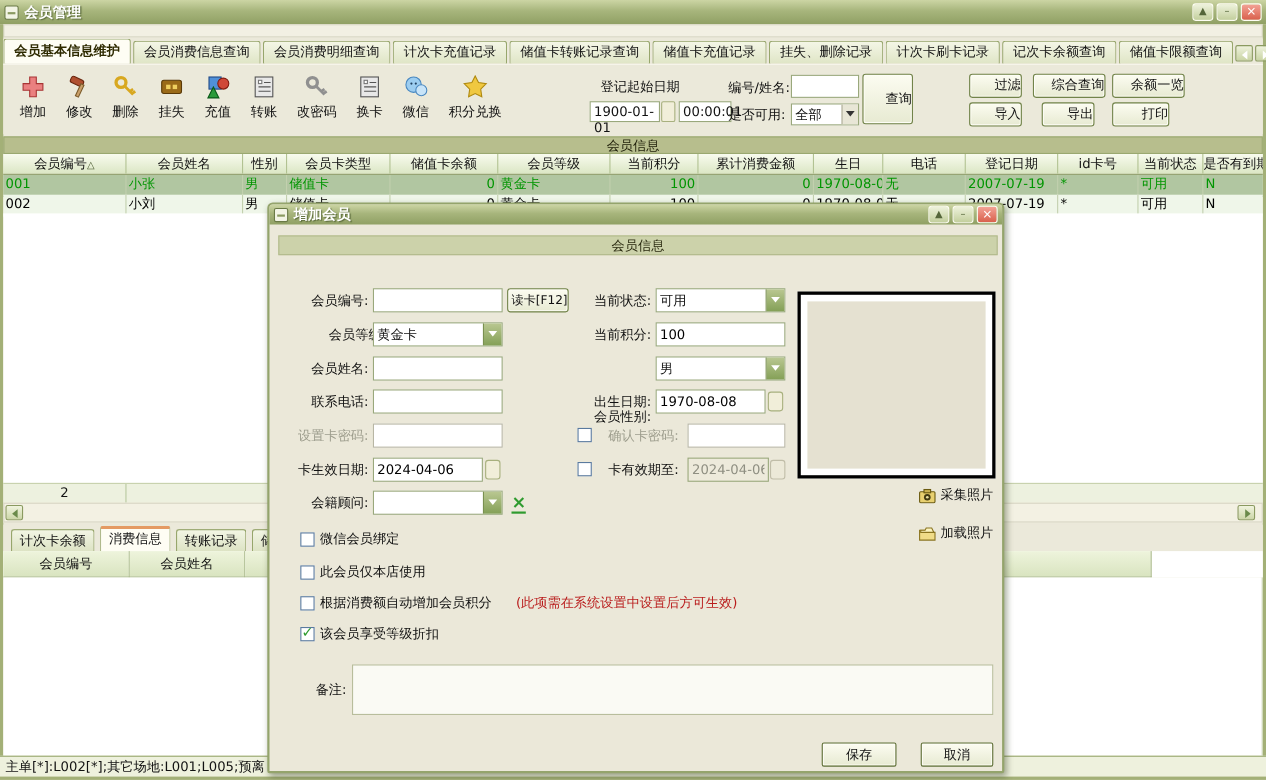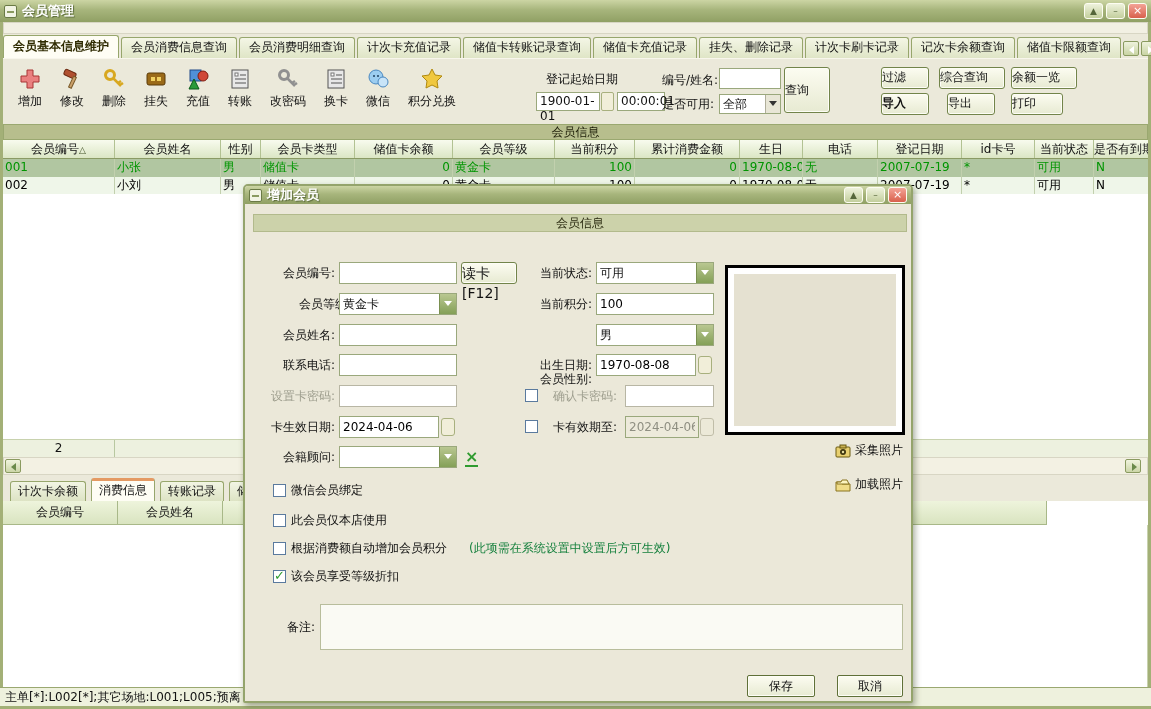--- a/index.html
+++ b/index.html
@@ -42,21 +42,21 @@
 
   .slabel { position:absolute; white-space:nowrap; }
   .sbox { position:absolute; background:#fff; border:1px solid #9aa87c; padding:1px 3px; font-size:12px; line-height:15px; }
   .mini-btn { position:absolute; width:13px; height:19px; background:#f1eed9; border:1px solid #a8b07e; border-radius:2px; }
   .combo { position:absolute; background:#fff; border:1px solid #9aa87c; display:flex; align-items:center; }
   .combo .cv { flex:1; padding:16px 3px; overflow:hidden; white-space:nowrap; }
   .combo .ca { width:15px; align-self:stretch; background:linear-gradient(180deg,#b9c791,#84a057); border-left:1px solid #7a9050; position:relative; }
   .combo .ca::after { content:""; position:absolute; left:3px; top:6px; border-left:4px solid transparent; border-right:4px solid transparent; border-top:5px solid #fff; }
   .combo.flat .ca { background:#e8e6d6; border-left:1px solid #b0ae9a; }
   .combo.flat .ca::after { border-top-color:#333; }
-  .pbtn { position:absolute; text-align:left; background:linear-gradient(180deg,#fcfcf1,#e7ead2);
+  .pbtn { position:absolute; text-align:right; background:linear-gradient(180deg,#fcfcf1,#e7ead2);
     border:1px solid #72844a; border-radius:3px; box-shadow:inset 0 0 0 1px #fdfdf6; line-height:18px; cursor:default; }
 
   
   .gridtitle { position:absolute; left:3px; top:124px; width:1145px; height:16px; background:#b7be8d; border:1px solid #9aa870;
     text-align:center; line-height:14px; color:#1e1e08; }
   .ghead { position:absolute; left:3px; top:140px; width:1145px; height:19px; display:flex; overflow:hidden;
     border-bottom:1px solid #8a9a64; background:linear-gradient(180deg,#f8fbee,#dbe6c4); }
   .hc { flex:none; border-right:1px solid #b2c292; text-align:center; line-height:18px; white-space:nowrap; overflow:hidden; }
   .grow { position:absolute; left:3px; width:1145px; height:20px; display:flex; overflow:hidden; }
   .grow .gc { flex:none; border-right:1px solid #c2d0ae; padding:0 2px; line-height:16px; white-space:nowrap; overflow:hidden; }
@@ -106,21 +106,21 @@
   .tin.gray { background:#edeadb; color:#8f8f82; }
   .dcombo { position:absolute; height:22px; background:#fff; border:1px solid #9aa87c; display:flex; }
   .dcombo .cv { flex:1; padding:2px 3px; overflow:hidden; white-space:nowrap; }
   .dcombo .ca { width:17px; background:linear-gradient(180deg,#b9c791,#84a057); border-left:1px solid #7a9050; position:relative; }
   .dcombo .ca::after { content:""; position:absolute; left:4px; top:7px; border-left:4px solid transparent; border-right:4px solid transparent; border-top:5px solid #fff; }
   .datebtn { position:absolute; width:14px; height:18px; background:#f1eed9; border:1px solid #a8b07e; border-radius:3px; }
   .datebtn.gray { background:#ece9d8; border-color:#c0bda8; }
   .cb { position:absolute; width:13px; height:13px; background:#fff; border:1px solid #5a7a9e; }
   .cb.checked::after { content:"✓"; position:absolute; left:0px; top:-3px; color:#2e9b2e; font-weight:bold; font-size:13px; }
   .cblab { position:absolute; white-space:nowrap; line-height:15px; }
-  .rednote { color:#15803d; }
+  .rednote { color:#b91c1c; }
   .photo { position:absolute; left:480px; top:79px; width:180px; height:170px; background:#fff; border:3px solid #000; padding:6px; }
   .photo .inner { width:100%; height:100%; background:#e5e1d1; }
   .plink { position:absolute; display:flex; align-items:center; gap:4px; white-space:nowrap; }
   .dx { position:absolute; color:#2f9b2f; font-weight:bold; font-size:16px; line-height:16px; border-bottom:2px solid #2f9b2f; }
   .remark { position:absolute; left:75px; top:418px; width:583px; height:46px; background:#fafaf4; border:1px solid #b8bd9c; resize:none; font-family:inherit; font-size:12px; }
   .dbtn { position:absolute; height:22px; text-align:center; background:linear-gradient(180deg,#fcfcf1,#e7ead2);
     border:1px solid #5f7038; border-radius:2px; box-shadow:inset 0 0 0 1px #fdfdf6; line-height:20px; }
 </style>
 </head>
 <body>
@@ -244,21 +244,21 @@
   <span class="sbox" style="left:716px;top:9px;width:62px;height:21px;"></span>
   <span class="slabel" style="left:659px;top:37px;">是否可用:</span>
   <span class="combo flat" style="left:716px;top:35px;width:62px;height:20px;">
     <span class="cv">全部</span>
       <span class="ca"></span>
   </span>
   <span class="pbtn" style="left:781px;top:8px;width:46px;height:46px;line-height:44px;">查询</span>
   <span class="pbtn" style="left:878px;top:8px;width:48px;height:22px;">过滤</span>
   <span class="pbtn" style="left:936px;top:8px;width:66px;height:22px;">综合查询</span>
   <span class="pbtn" style="left:1008px;top:8px;width:66px;height:22px;">余额一览</span>
-  <span class="pbtn" style="left:878px;top:34px;width:48px;height:22px;font-weight:bold;">导入</span>
+  <span class="pbtn" style="left:878px;top:34px;width:48px;height:22px;">导入</span>
   <span class="pbtn" style="left:944px;top:34px;width:48px;height:22px;">导出</span>
   <span class="pbtn" style="left:1008px;top:34px;width:52px;height:22px;">打印</span>
 </div>
 
 <div class="gridtitle">会员信息</div>
 
 <div class="ghead">
   <span class="hc c0"><span>会员编号</span><span class="sorticon">△</span></span>
   <span class="hc c1">会员姓名</span>
   <span class="hc c2">性别</span>
@@ -346,21 +346,21 @@
     <span class="winbtns">
       <span class="wbtn">▲</span>
       <span class="wbtn">–</span>
       <span class="wbtn close">×</span>
     </span>
   </div>
   <div class="dband">会员信息</div>
 
   <span class="dlab" style="left:0;top:76px;width:90px;">会员编号:</span>
   <input class="tin" style="left: 94px; top: 76px; width: 118px;" value="">
-  <span class="pbtn" style="left:216px;top:76px;width:56px;height:22px;line-height:20px;font-size:14px;">读卡[F12]</span>
+  <span class="pbtn" style="left:216px;top:76px;width:56px;height:22px;line-height:20px;font-size:11px;">读卡[F12]</span>
   <span class="dlab" style="left:275px;top:76px;width:72px;">当前状态:</span>
   <span class="dcombo" style="left:351px;top:76px;width:118px;">
     <span class="cv">可用</span>
       <span class="ca"></span>
   </span>
 
   <span class="dlab" style="left:16px;top:107px;width:90px;">会员等级:</span>
   <span class="dcombo" style="left:94px;top:107px;width:118px;">
     <span class="cv">黄金卡</span>
       <span class="ca"></span>

